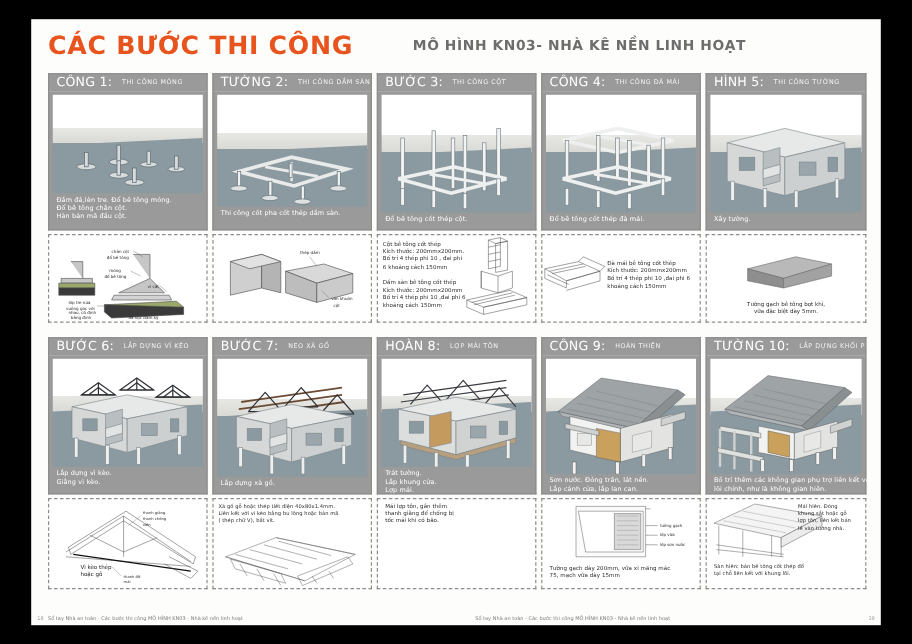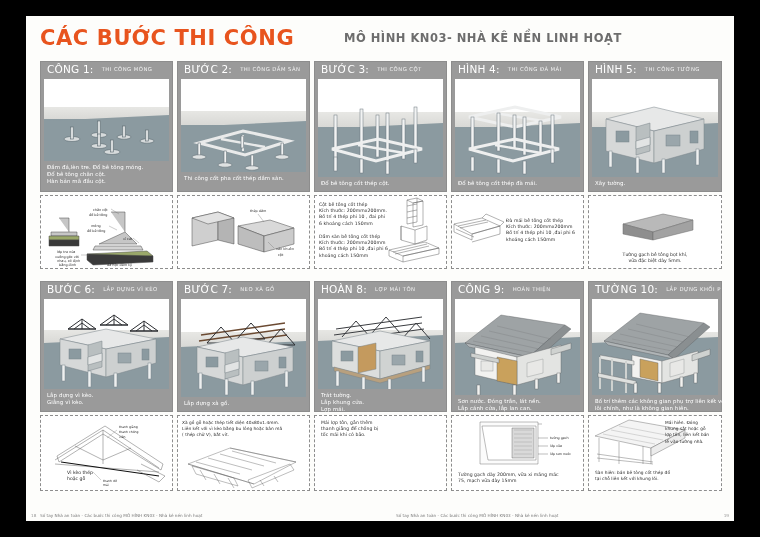--- a/index.html
+++ b/index.html
@@ -189,21 +189,21 @@
                 <line x1="68" y1="30" x2="76" y2="34"></line>
               <line x1="92" y1="42" x2="98" y2="47"></line>
                 <line x1="40" y1="59" x2="48" y2="59"></line>
             </g>
           </svg>
         </div>
       </div>
 
       <div class="panel" style="left:137px; width:133px;">
         <div class="panel-head">
-          <span class="step-no">BƯỚC 2:</span>
+          <span class="step-no">TƯỜNG 2:</span>
           <span class="step-name">THI CÔNG DẦM SÀN</span>
         </div>
         <div class="panel-body" style="height:116px;">
           <div class="scene" style="height:93px;">
             <svg width="125" height="93" viewBox="0 0 125 93">
               <path d="M0 48 L125 42 L125 93 L0 93 Z" fill="#8b9aa0"></path>
               <g stroke="#6a767c" stroke-width="0.6" fill="#f0f1f1">
                 <path d="M18 64 L62 52 L108 62 L64 76 Z" fill="none" stroke="#e9eaea" stroke-width="3"></path>
                 <path d="M40 60 L84 68" stroke="#e9eaea" stroke-width="2.4"></path>
                 <path d="M62 56 L62 72" stroke="#e9eaea" stroke-width="2"></path>
@@ -300,21 +300,21 @@
               <path d="M74 54 L74 60 L88 66 L88 60"></path>
               <path d="M88 60 L124 52 L124 58 L88 66"></path>
               <path d="M78 56 L112 48 M80 58 L114 50"></path>
             </g>
           </svg>
         </div>
       </div>
 
       <div class="panel" style="left:411px; width:133px;">
         <div class="panel-head">
-          <span class="step-no">HÌNH 4:</span>
+          <span class="step-no">CÔNG 4:</span>
           <span class="step-name">THI CÔNG ĐÀ MÁI</span>
         </div>
         <div class="panel-body" style="height:116px;">
           <div class="scene" style="height:98px;">
             <svg width="125" height="98" viewBox="0 0 125 98">
               <path d="M0 50 L125 44 L125 98 L0 98 Z" fill="#8b9aa0"></path>
               <g stroke="#6a767c" stroke-width="0.5" fill="#f2f3f3">
                 <path d="M14 38 L60 28 L106 38 L60 48 Z" fill="none" stroke="#eeefef" stroke-width="3"></path>
                 <path d="M40 34 L88 42" stroke="#eeefef" stroke-width="2.4"></path>
                 <rect x="16" y="38" width="3" height="34"></rect>

